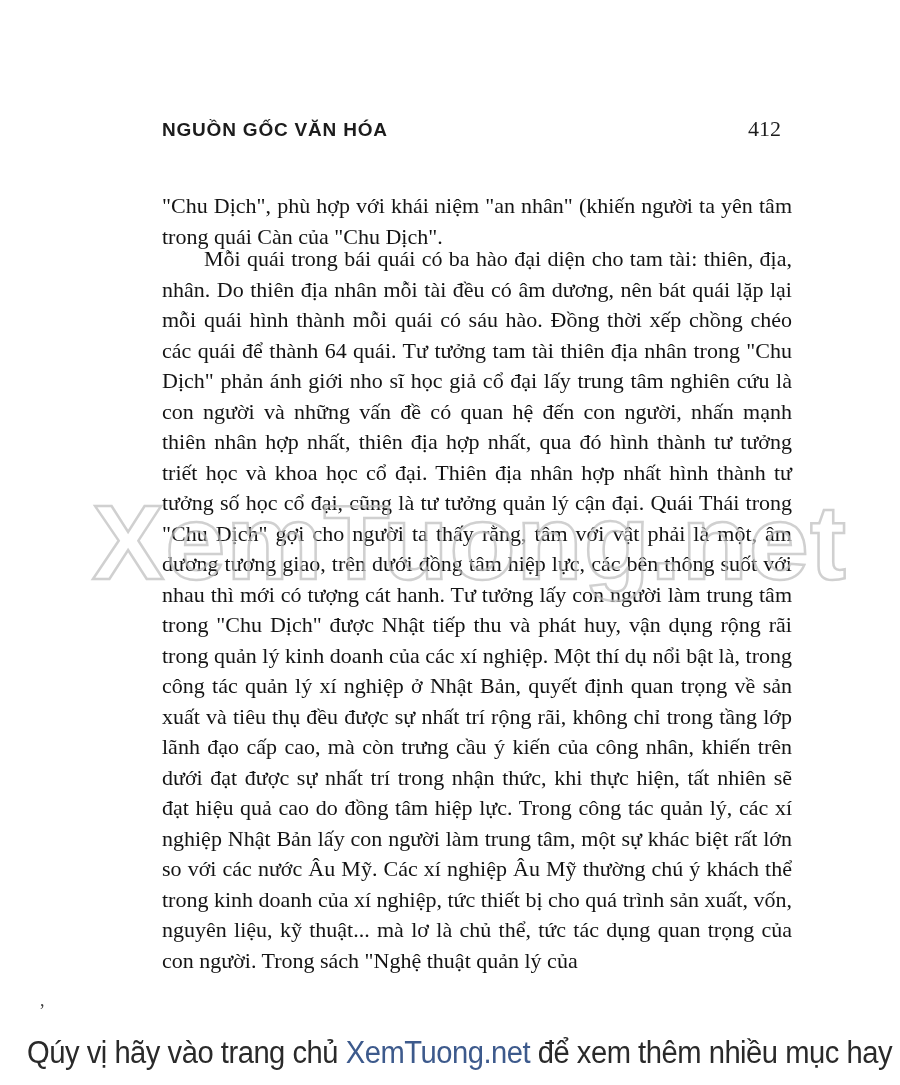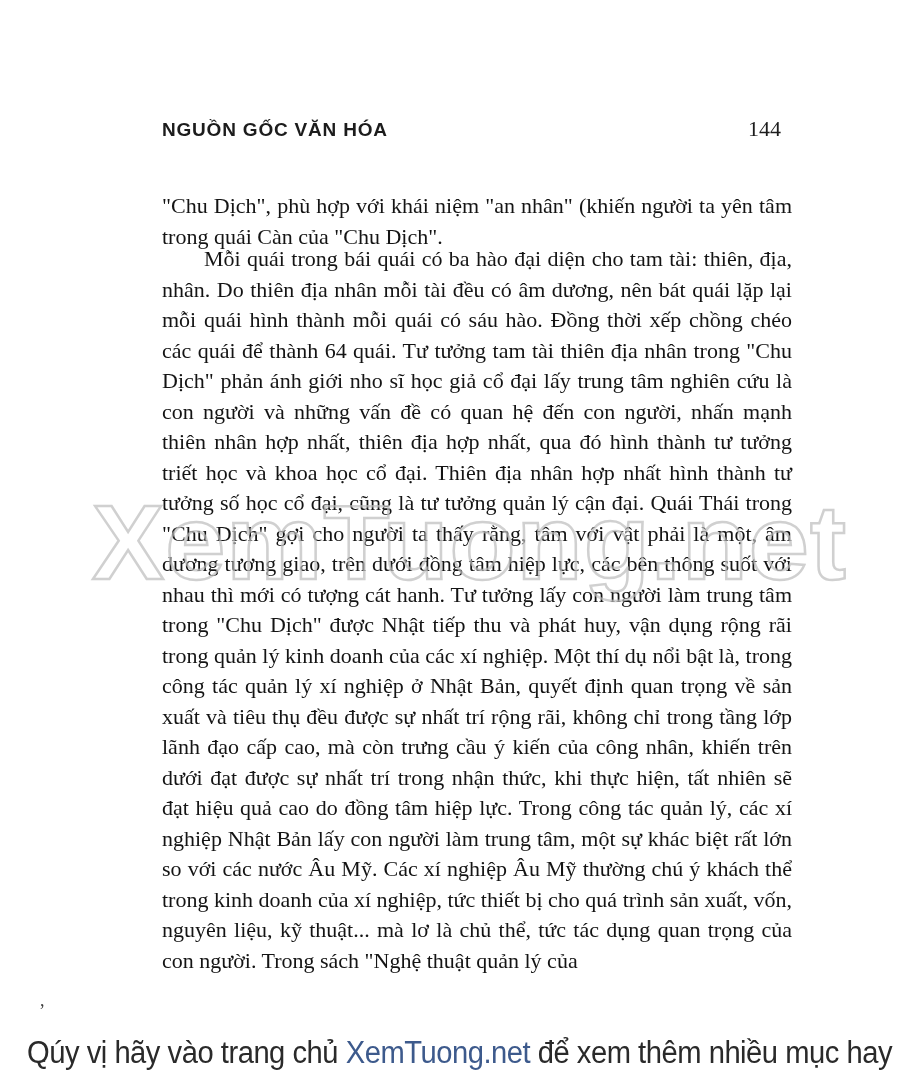--- a/index.html
+++ b/index.html
@@ -56,21 +56,21 @@
     font-family:"Liberation Serif", serif;
   }
   .mark-comma { left:40px; top:990px; }
   .mark-dot   { left:42px; top:1046px; }
 </style>
 </head>
 <body>
 
 <div class="running-title">NGUỒN GỐC VĂN HÓA</div>
 
-<div class="page-number">144</div>
+<div class="page-number">412</div>
 
 <div class="para para-1">"Chu Dịch", phù hợp với khái niệm "an nhân" (khiến người ta yên tâm trong quái Càn của "Chu Dịch".</div>
 
 <div class="para para-2">Mỗi quái trong bái quái có ba hào đại diện cho tam tài: thiên, địa, nhân. Do thiên địa nhân mỗi tài đều có âm dương, nên bát quái lặp lại mỗi quái hình thành mỗi quái có sáu hào. Đồng thời xếp chồng chéo các quái để thành 64 quái. Tư tưởng tam tài thiên địa nhân trong "Chu Dịch" phản ánh giới nho sĩ học giả cổ đại lấy trung tâm nghiên cứu là con người và những vấn đề có quan hệ đến con người, nhấn mạnh thiên nhân hợp nhất, thiên địa hợp nhất, qua đó hình thành tư tưởng triết học và khoa học cổ đại. Thiên địa nhân hợp nhất hình thành tư tưởng số học cổ đại, cũng là tư tưởng quản lý cận đại. Quái Thái trong "Chu Dịch" gợi cho người ta thấy rằng, tâm với vật phải là một, âm dương tương giao, trên dưới đồng tâm hiệp lực, các bên thông suốt với nhau thì mới có tượng cát hanh. Tư tưởng lấy con người làm trung tâm trong "Chu Dịch" được Nhật tiếp thu và phát huy, vận dụng rộng rãi trong quản lý kinh doanh của các xí nghiệp. Một thí dụ nổi bật là, trong công tác quản lý xí nghiệp ở Nhật Bản, quyết định quan trọng về sản xuất và tiêu thụ đều được sự nhất trí rộng rãi, không chỉ trong tầng lớp lãnh đạo cấp cao, mà còn trưng cầu ý kiến của công nhân, khiến trên dưới đạt được sự nhất trí trong nhận thức, khi thực hiện, tất nhiên sẽ đạt hiệu quả cao do đồng tâm hiệp lực. Trong công tác quản lý, các xí nghiệp Nhật Bản lấy con người làm trung tâm, một sự khác biệt rất lớn so với các nước Âu Mỹ. Các xí nghiệp Âu Mỹ thường chú ý khách thể trong kinh doanh của xí nghiệp, tức thiết bị cho quá trình sản xuất, vốn, nguyên liệu, kỹ thuật... mà lơ là chủ thể, tức tác dụng quan trọng của con người. Trong sách "Nghệ thuật quản lý của</div>
 
 <div class="watermark">XemTuong.net</div>
 
 <div class="margin-mark mark-comma">,</div>
 
 <div class="margin-mark mark-dot">.</div>

